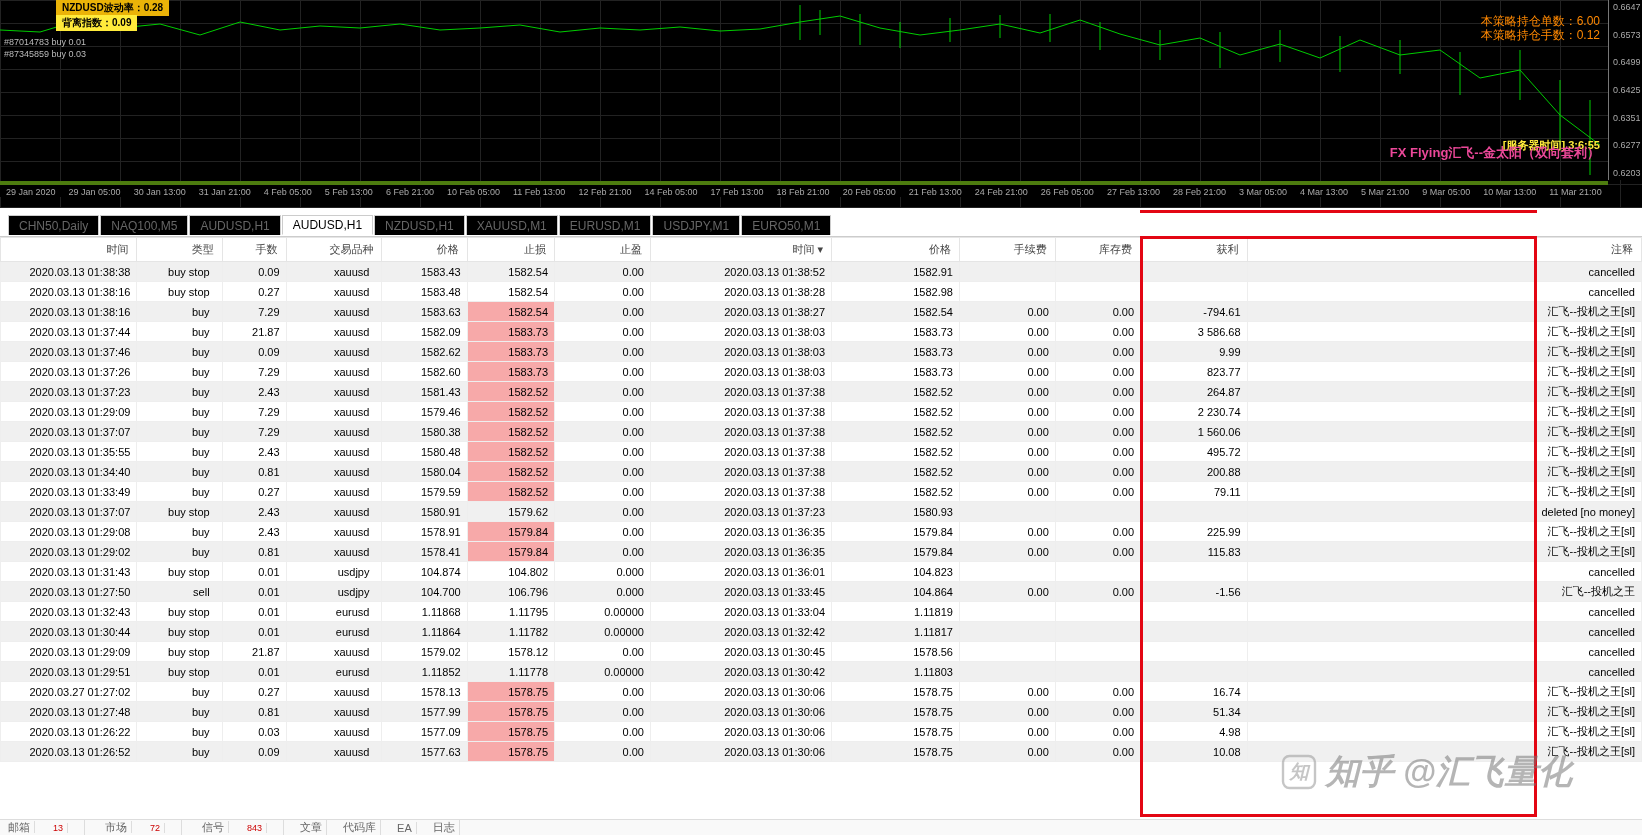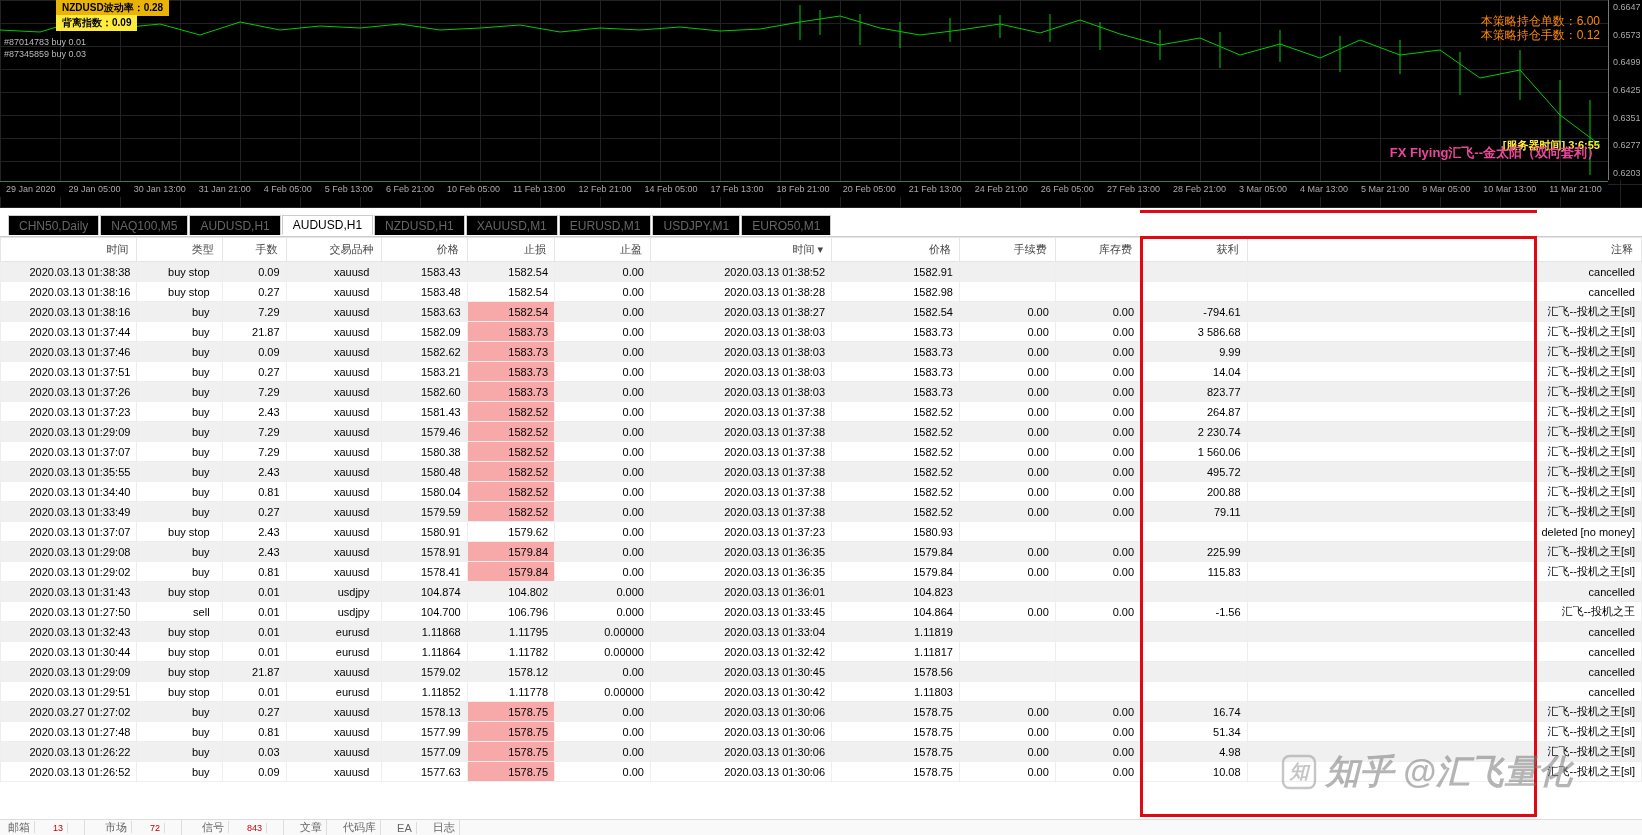--- a/index.html
+++ b/index.html
@@ -2,21 +2,21 @@
 <html><head>
 <meta charset="utf-8">
 <style>
 html,body{margin:0;padding:0;width:1642px;height:835px;overflow:hidden;font-family:"Arial","Microsoft YaHei",sans-serif;font-size:11px;background:#fff;color:#000}
 *{box-sizing:border-box}
 
 
 .chart{position:relative;width:1642px;height:208px;background:#000;overflow:hidden}
 .chart .grid{position:absolute;inset:0;background-image:linear-gradient(#222 1px,transparent 1px),linear-gradient(90deg,#222 1px,transparent 1px);background-size:60px 23px}
 .chart .y-axis{position:absolute;right:0;top:0;width:34px;height:180px;background:#000;border-left:1px solid #777;color:#aaa;font-size:9px;display:flex;flex-direction:column;justify-content:space-between;padding:2px 2px 2px 4px;z-index:4}
-.chart .time-axis{position:absolute;left:0;right:34px;bottom:11px;height:16px;background:#000;color:#aaa;font-size:9px;display:flex;justify-content:space-between;padding:2px 6px;border-top:1px solid #4d7c0f}
+.chart .time-axis{position:absolute;left:0;right:34px;bottom:11px;height:16px;background:#000;color:#aaa;font-size:9px;display:flex;justify-content:space-between;padding:2px 6px;border-top:4px solid #4d7c0f}
 .chart .status-box{position:absolute;top:0;left:56px;background:#eab308;color:#000;font-size:10px;font-weight:bold;padding:1px 6px}
 .chart .status-box2{position:absolute;top:15px;left:56px;background:#ffeb3b;color:#000;font-size:10px;font-weight:bold;padding:1px 6px}
 .chart .annots{position:absolute;top:36px;left:4px;color:#bbb;font-size:9px;line-height:12px}
 .chart .top-right{position:absolute;top:14px;right:42px;color:#f80;font-size:12px;text-align:right;line-height:14px}
 .chart .server-time{position:absolute;top:138px;right:42px;color:#ffeb3b;font-size:11px;font-weight:bold}
 .chart .brand{position:absolute;top:144px;right:42px;color:#ec4899;font-size:13px;font-weight:bold}
 .chart .price-box{position:absolute;right:0;top:142px;background:#777;color:#fff;font-size:9px;padding:0 3px}
 .chart svg.candles{position:absolute;top:0;left:0;width:1608px;height:180px}
 
 
@@ -239,35 +239,20 @@
           <td class="sl-pink">1583.73</td>
           <td>0.00</td>
           <td>2020.03.13 01:38:03</td>
           <td>1583.73</td>
           <td>0.00</td>
           <td>0.00</td>
           <td>9.99</td>
           <td>汇飞--投机之王[sl]</td>
         </tr>
         <tr>
-          <td>2020.03.13 01:37:51</td>
-          <td class=" c2">buy</td>
-          <td>0.27</td>
-          <td class=" c2">xauusd</td>
-          <td>1583.21</td>
-          <td class="sl-pink">1583.73</td>
-          <td>0.00</td>
-          <td>2020.03.13 01:38:03</td>
-          <td>1583.73</td>
-          <td>0.00</td>
-          <td>0.00</td>
-          <td>14.04</td>
-          <td>汇飞--投机之王[sl]</td>
-        </tr>
-        <tr>
           <td>2020.03.13 01:37:26</td>
           <td class=" c2">buy</td>
           <td>7.29</td>
           <td class=" c2">xauusd</td>
           <td>1582.60</td>
           <td class="sl-pink">1583.73</td>
           <td>0.00</td>
           <td>2020.03.13 01:38:03</td>
           <td>1583.73</td>
           <td>0.00</td>

